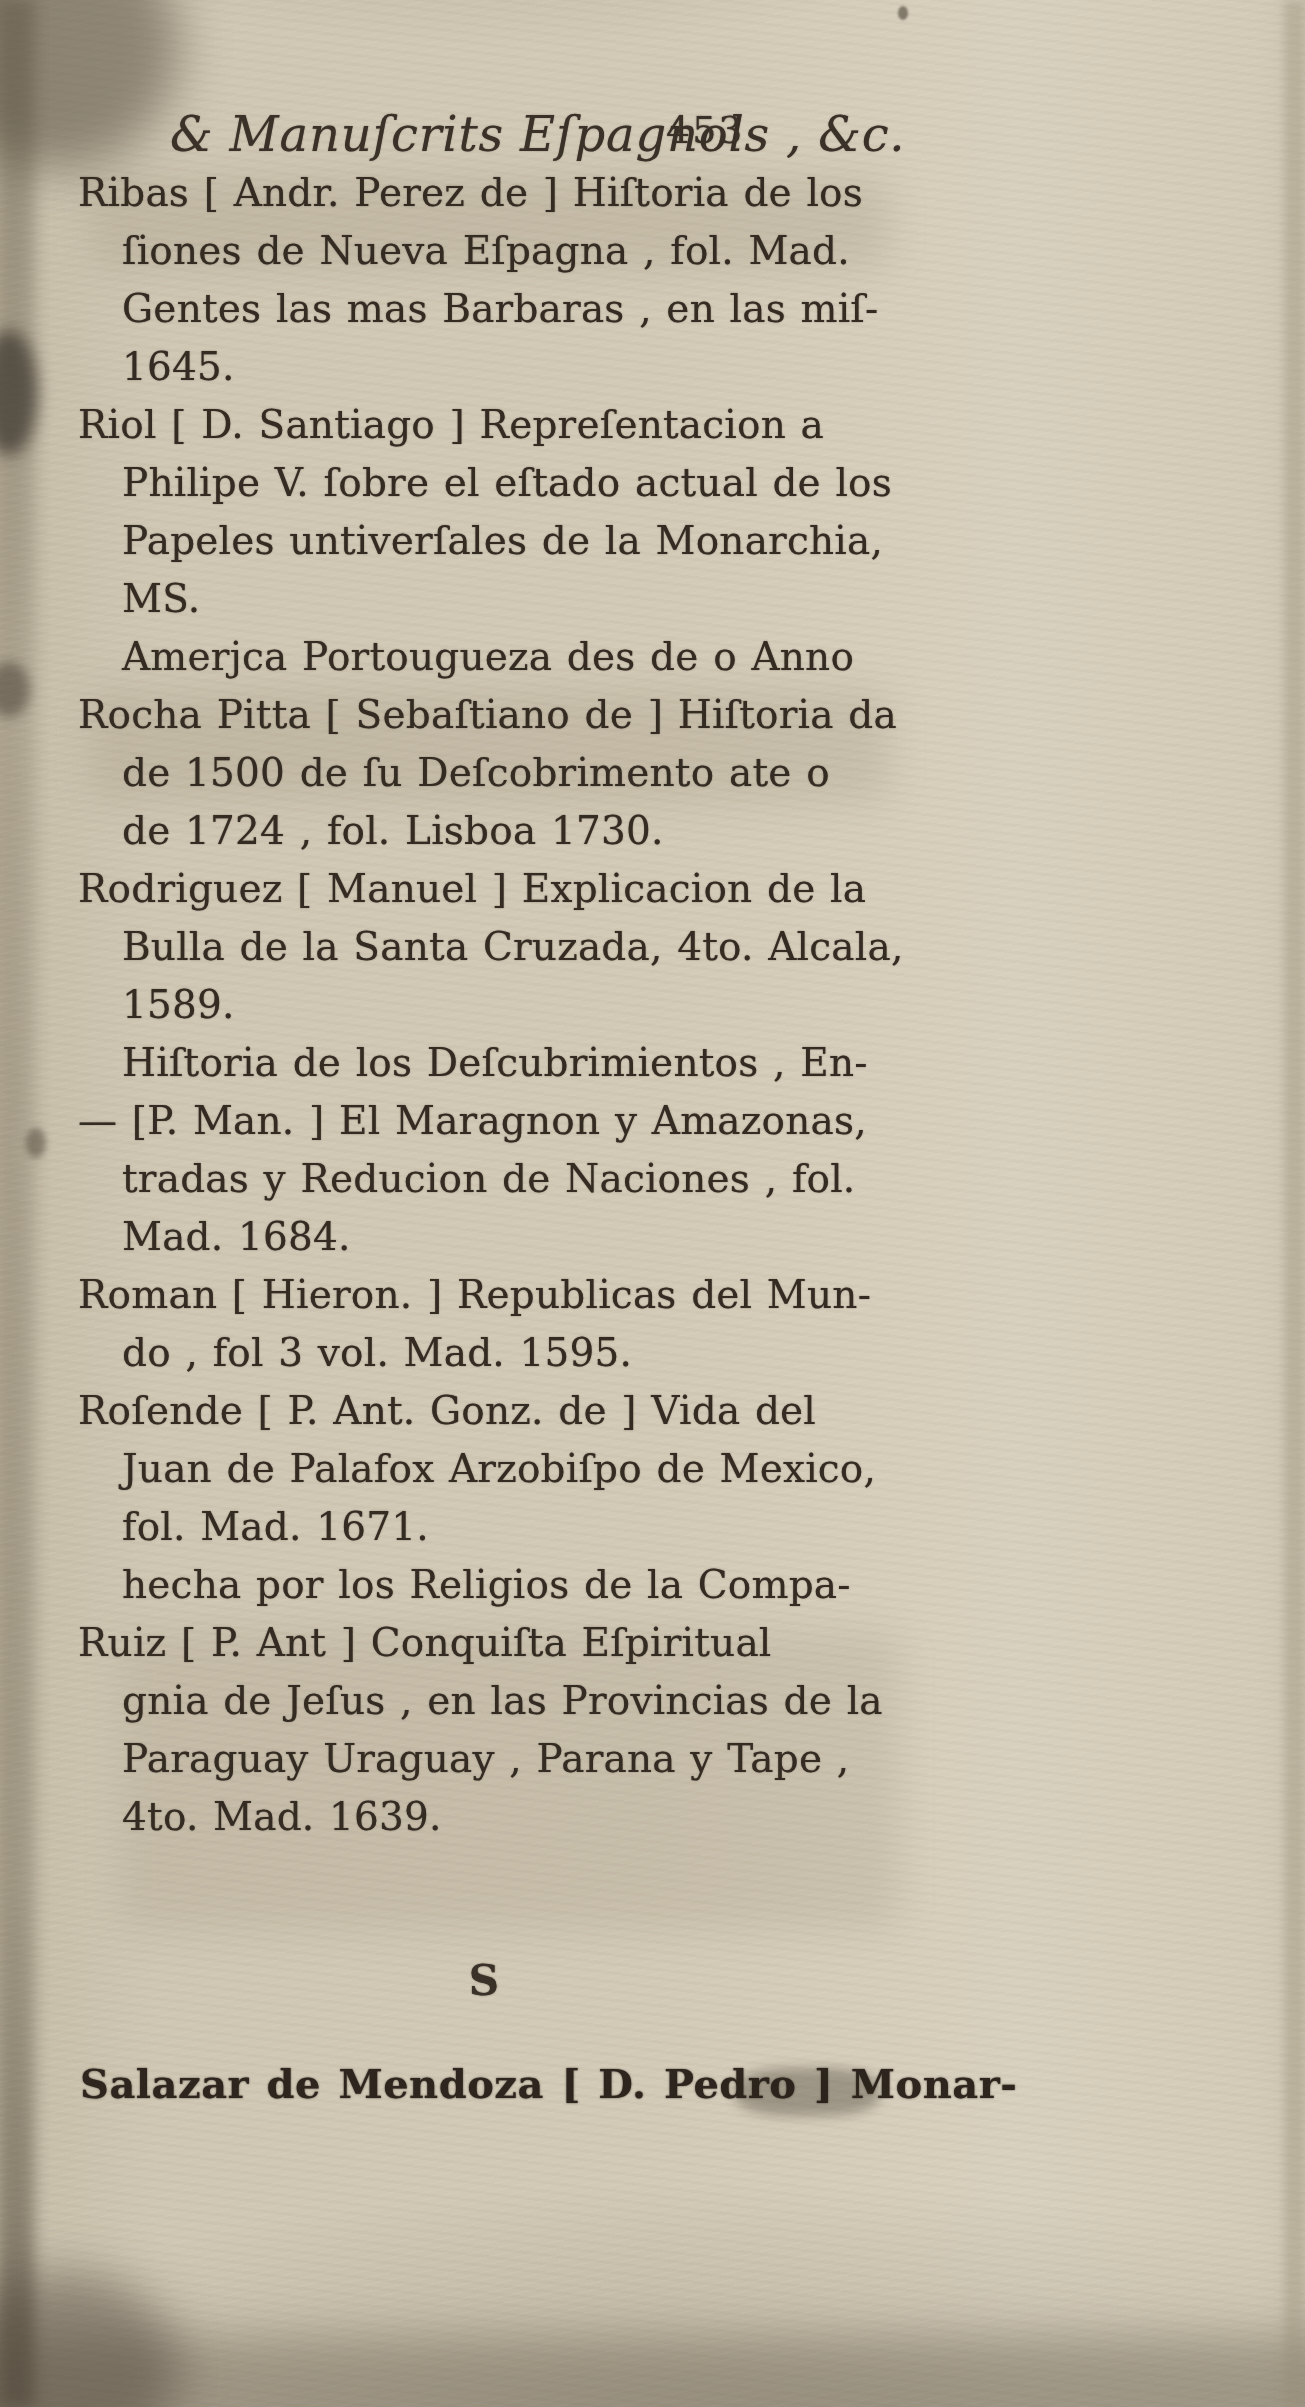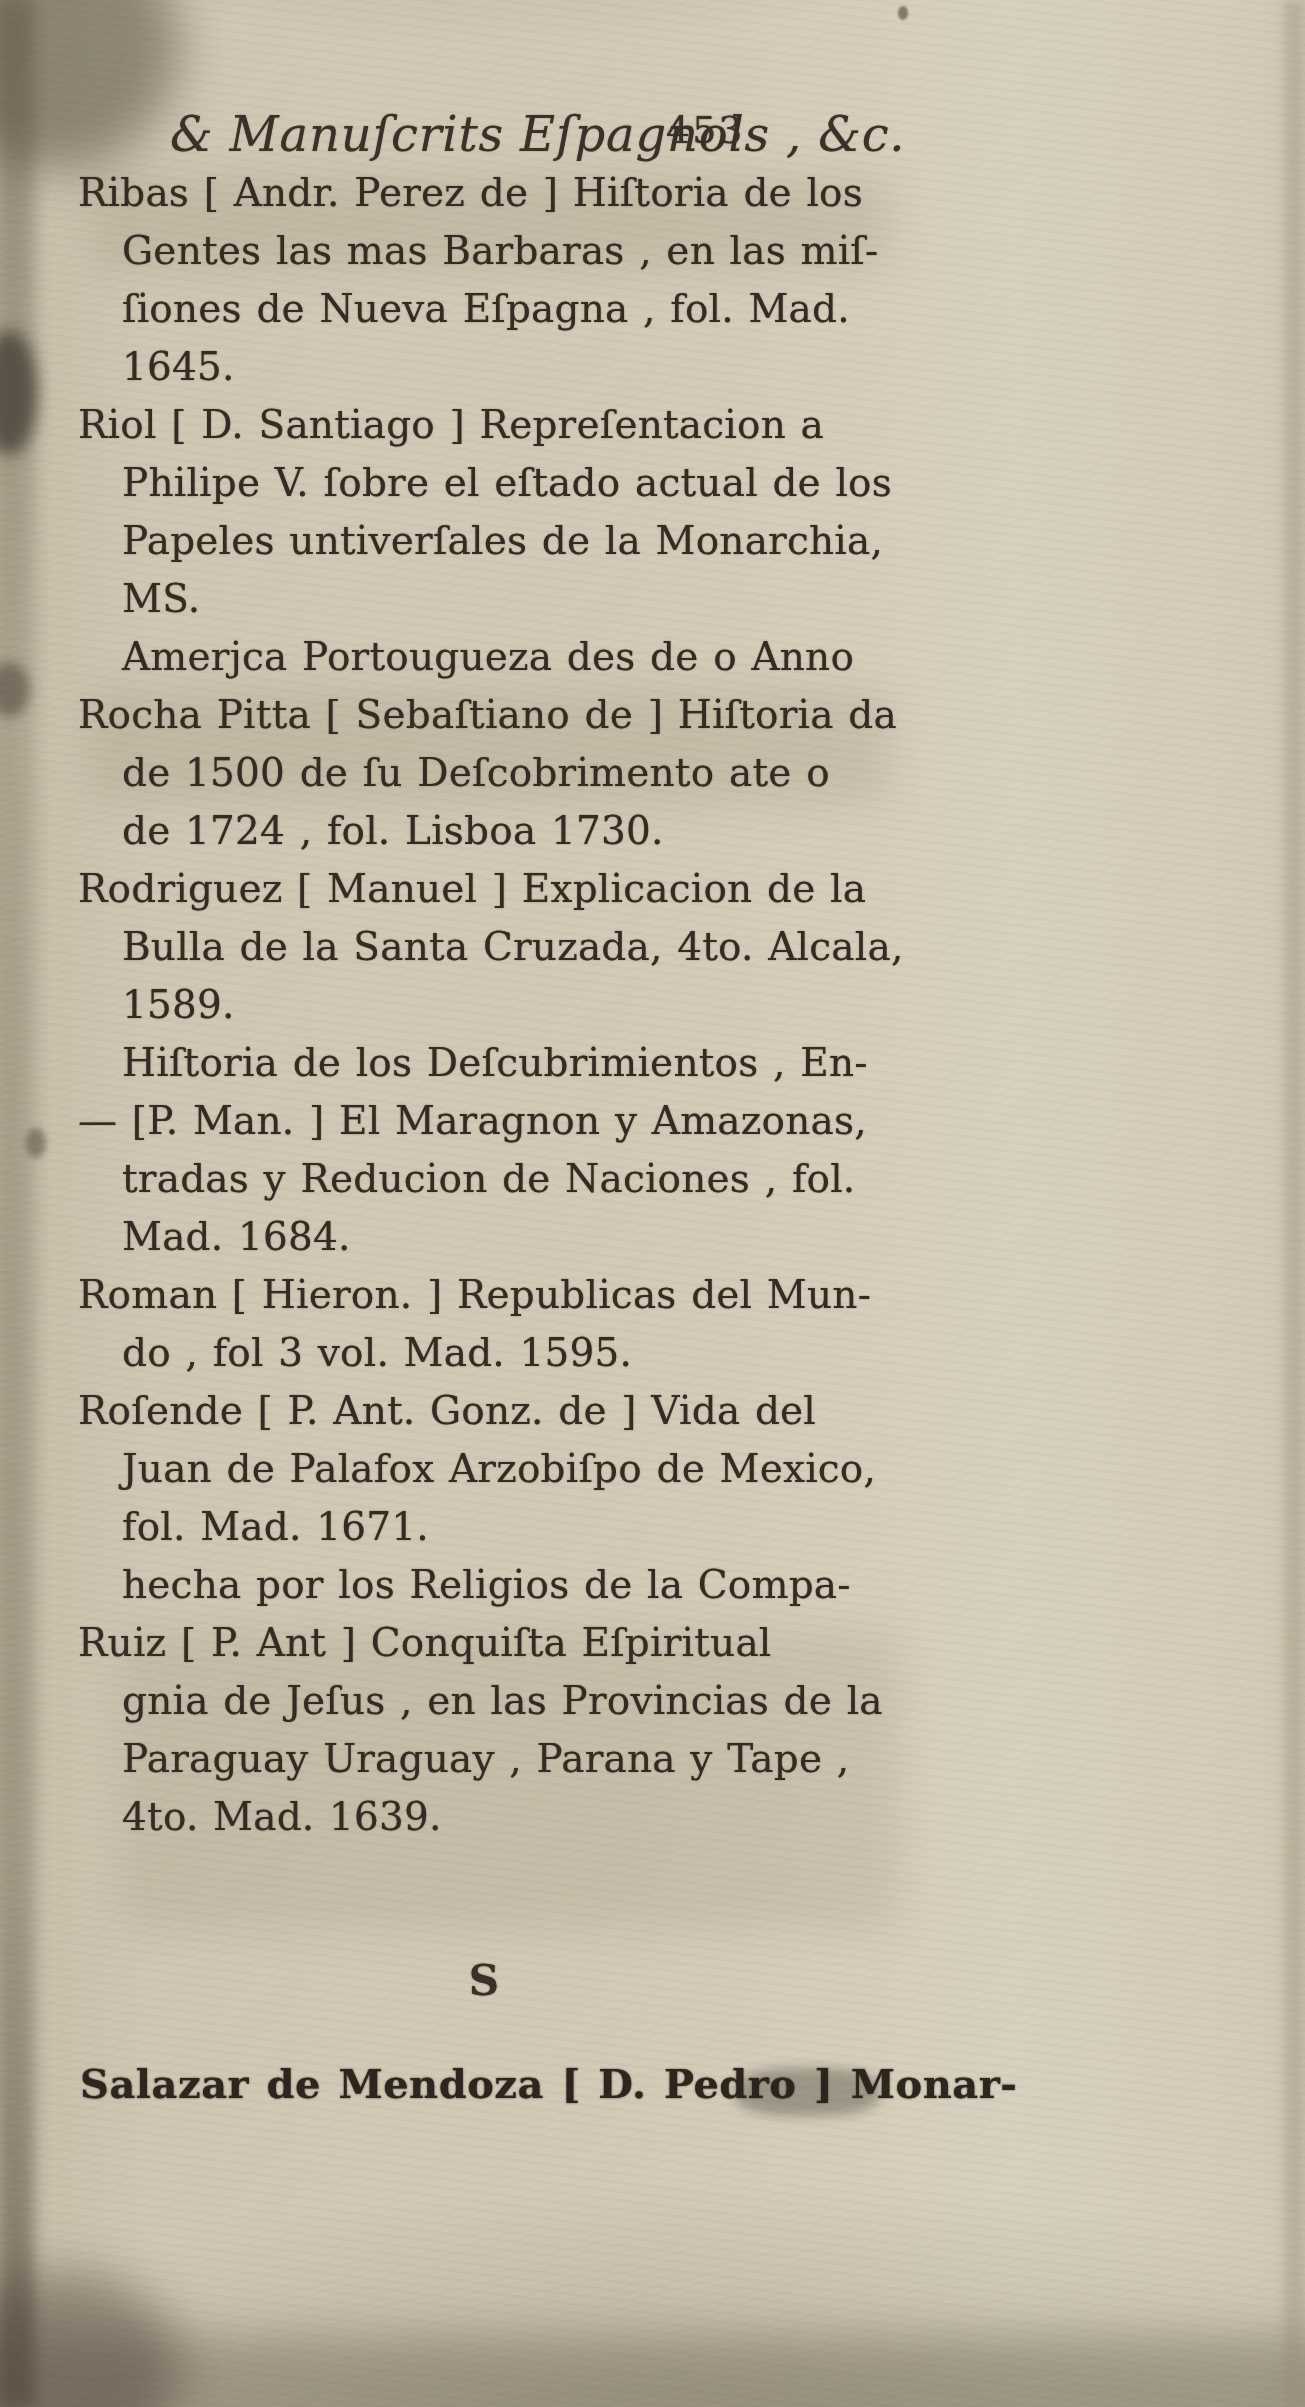--- a/index.html
+++ b/index.html
@@ -85,22 +85,22 @@
   <div class="bleed b3"></div>
 
   <div class="header">
     <span class="running-title">&amp; Manuſcrits Eſpagnols , &amp;c.</span>
     <span class="page-number">453</span>
   </div>
 
   <div class="entries">
       <div class="entry">
         <div class="line first">Ribas [ Andr. Perez de ] Hiſtoria de los</div>
+        <div class="line">ſiones de Nueva Eſpagna , fol. Mad.</div>
         <div class="line">Gentes las mas Barbaras , en las miſ-</div>
-        <div class="line">ſiones de Nueva Eſpagna , fol. Mad.</div>
         <div class="line">1645.</div>
       </div>
       <div class="entry">
         <div class="line first">Riol [ D. Santiago ] Repreſentacion a</div>
         <div class="line">Philipe V. ſobre el eſtado actual de los</div>
         <div class="line">Papeles untiverſales de la Monarchia,</div>
         <div class="line">MS.</div>
       </div>
       <div class="entry">
         <div class="line">Amerjca Portougueza des de o Anno</div>

